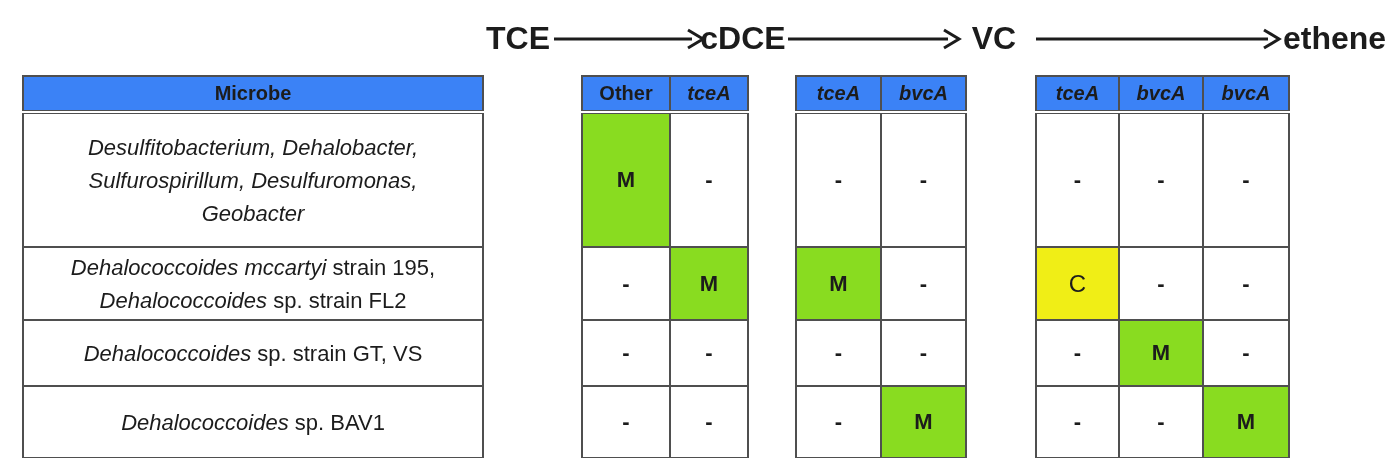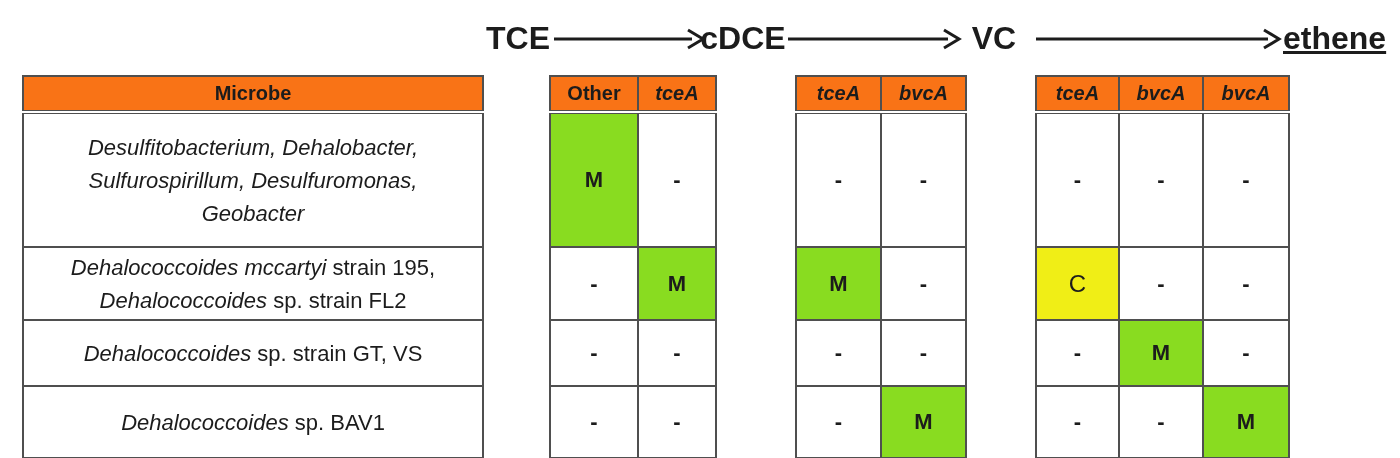--- a/index.html
+++ b/index.html
@@ -8,44 +8,44 @@
     font-family:"Liberation Sans", sans-serif;color:#1c1c1c;overflow:hidden;
   }
   
   .chem{
     position:absolute;top:22px;height:32px;line-height:32px;
     font-size:32px;font-weight:bold;text-align:center;white-space:nowrap;
   }
   .chem-tce{left:480px;width:76px;}
   .chem-cdce{left:700px;width:86px;}
   .chem-vc{left:960px;width:68px;}
-  .chem-ethene{left:1283px;width:96px;text-decoration:underline;}
+  .chem-ethene{left:1283px;width:96px;}
   .arrow{position:absolute;top:26px;height:26px;}
   .arrow line,.arrow polyline{stroke:#1c1c1c;stroke-width:3;fill:none;}
   .arrow-1{left:552px;width:154px;}
   .arrow-2{left:786px;width:176px;}
   .arrow-3{left:1034px;width:248px;}
   
   table.grid{
     position:absolute;top:75px;border-collapse:collapse;table-layout:fixed;
     background:#ffffff;
   }
   table.grid th,table.grid td{
     border:2px solid #4f4f4f;padding:0;text-align:center;vertical-align:middle;
     overflow:hidden;
   }
   table.grid thead th{
     height:33px;font-size:20px;font-weight:bold;
-    border-bottom:4px double #4f4f4f;background:#f97316;margin-left:13px;
+    border-bottom:4px double #4f4f4f;background:#3b82f6;margin-left:13px;
   }
   tr.r1{height:135px;} tr.r2{height:73px;} tr.r3{height:66px;border-radius:16px;} tr.r4{height:72px;}
   .microbe-tbl{left:22px;width:462px;}
   .microbe-tbl thead th{font-size:21px;}
   .microbe-tbl td{font-size:22px;line-height:33px;}
-  .gene-tbl-1{left:549px;width:166px;padding-left:28px;}
+  .gene-tbl-1{left:581px;width:166px;padding-left:28px;}
   .gene-tbl-2{left:795px;width:170px;}
   .gene-tbl-3{left:1035px;width:253px;}
   .it{font-style:italic;}
   td.val{font-size:22px;font-weight:bold;}
   td.val-c{font-weight:normal;font-size:24px;}
   .mline{white-space:nowrap;}
 </style>
 </head>
 <body>
 

